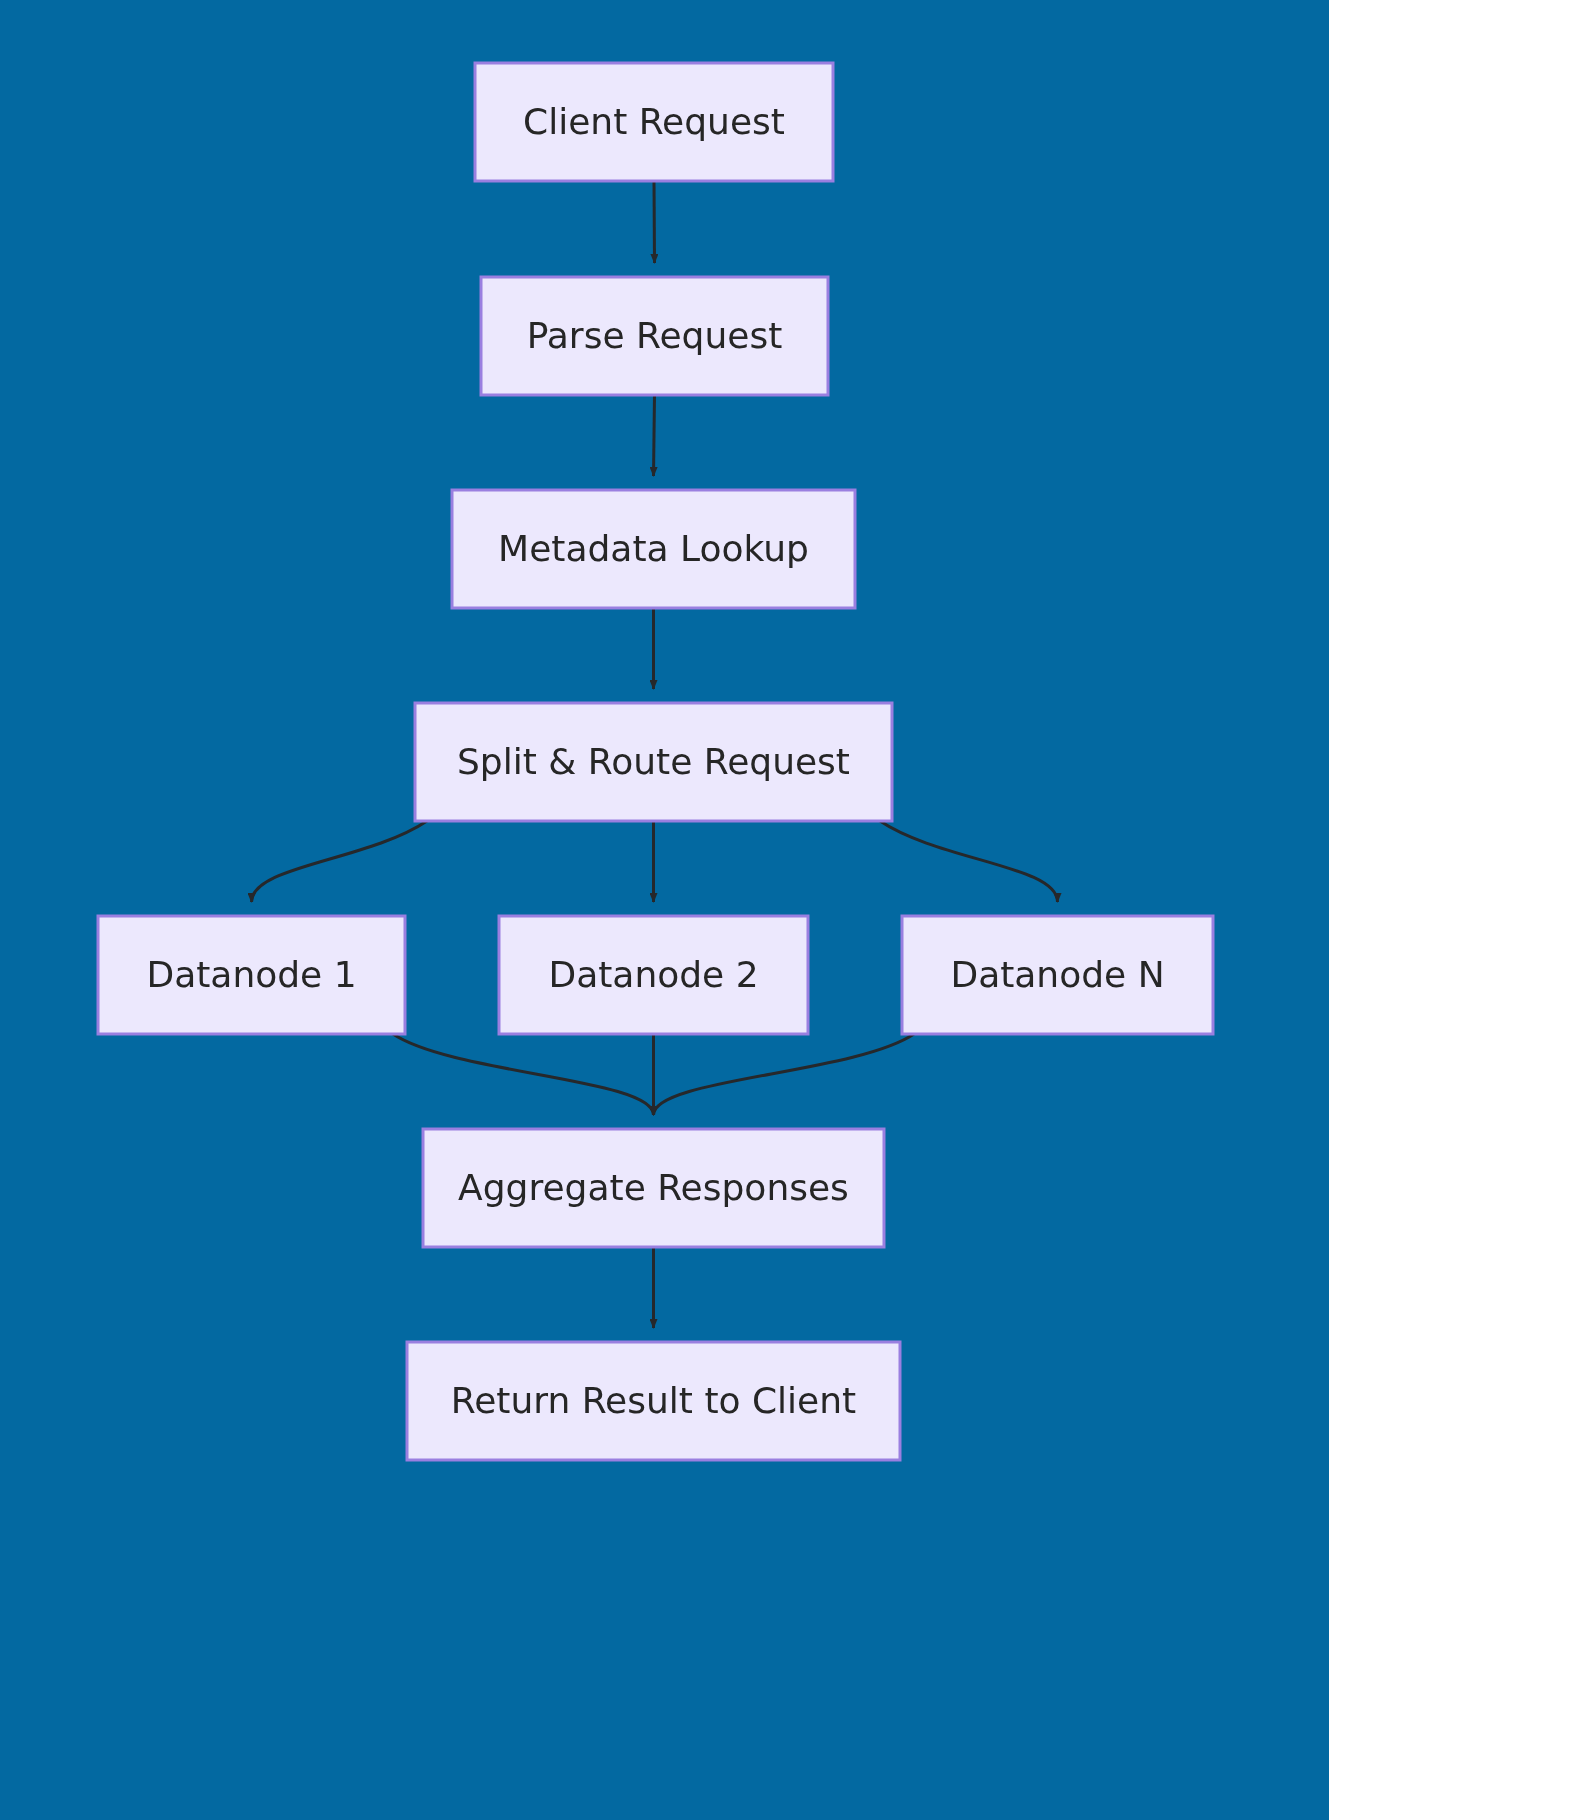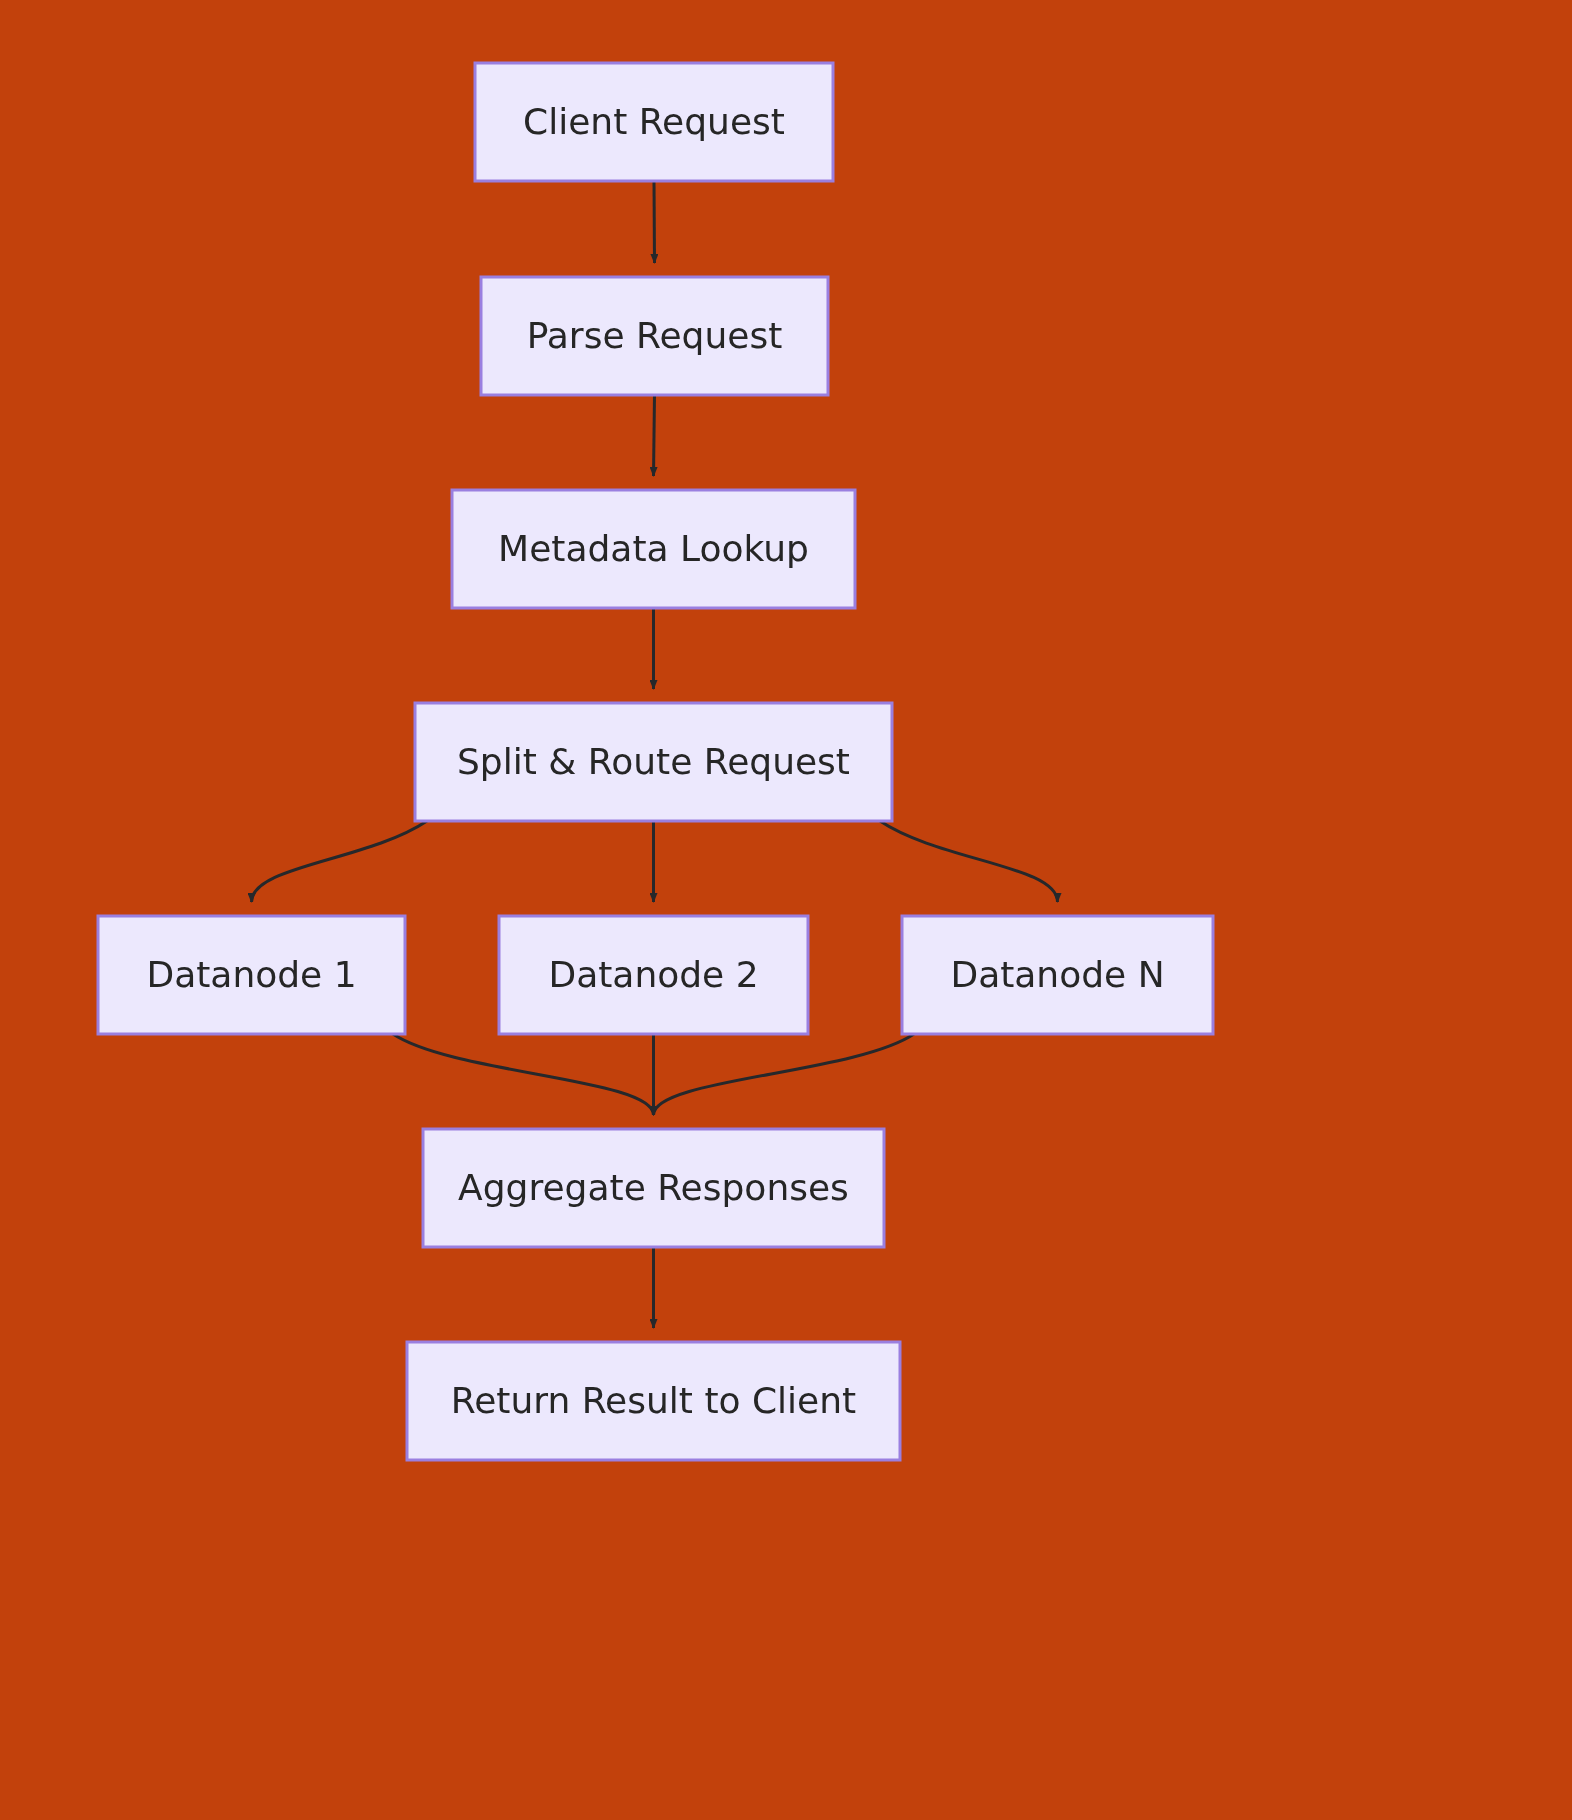--- a/index.html
+++ b/index.html
@@ -8,23 +8,23 @@
     background: #ffffff;
   }
   body {
     width: 1572px;
     height: 1820px;
     font-family: "DejaVu Sans", "Liberation Sans", sans-serif;
     overflow: hidden;
   }
   #diagram-root {
     position: relative;
-    width: 1572px;
+    width: 1329px;
     height: 1820px;
-    background: #c2410c;
+    background: #0369a1;
   }
   svg#flowchart {
     display: block;
     width: 1572px;
     height: 1820px;
   }
   .node-rect {
     fill: #ECE8FD;
     stroke: #9A7FE0;
     stroke-width: 3px;

